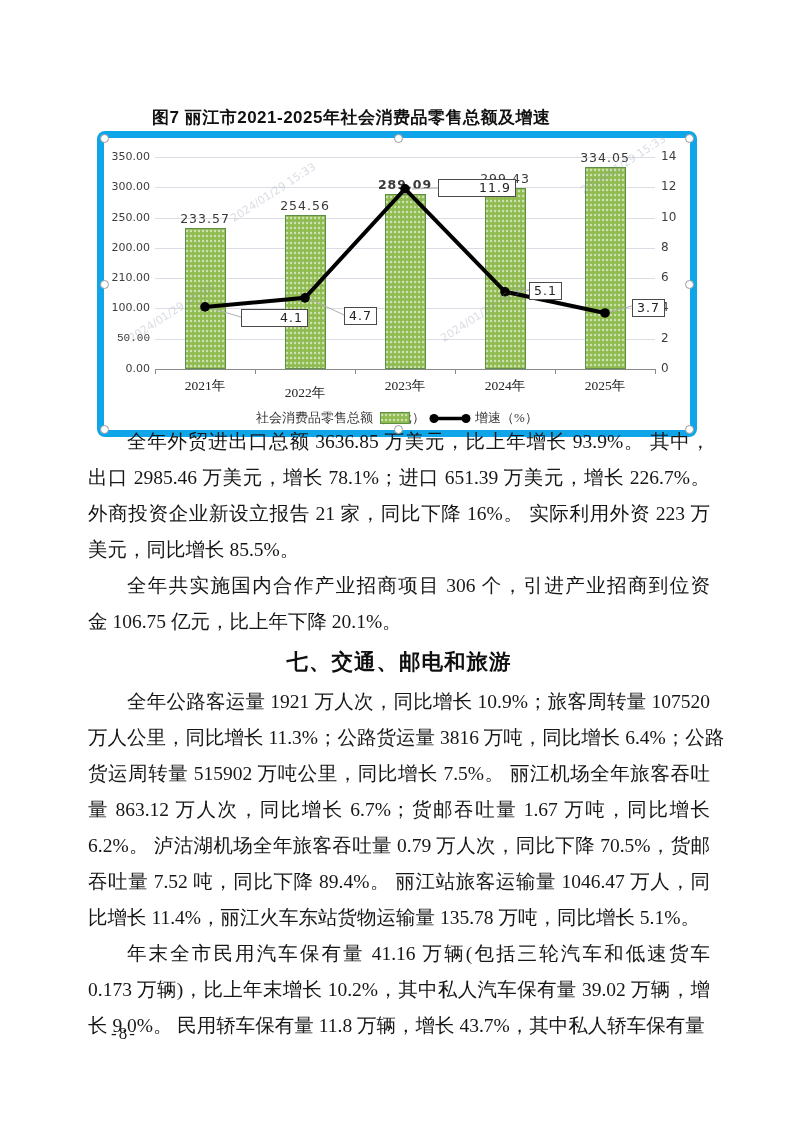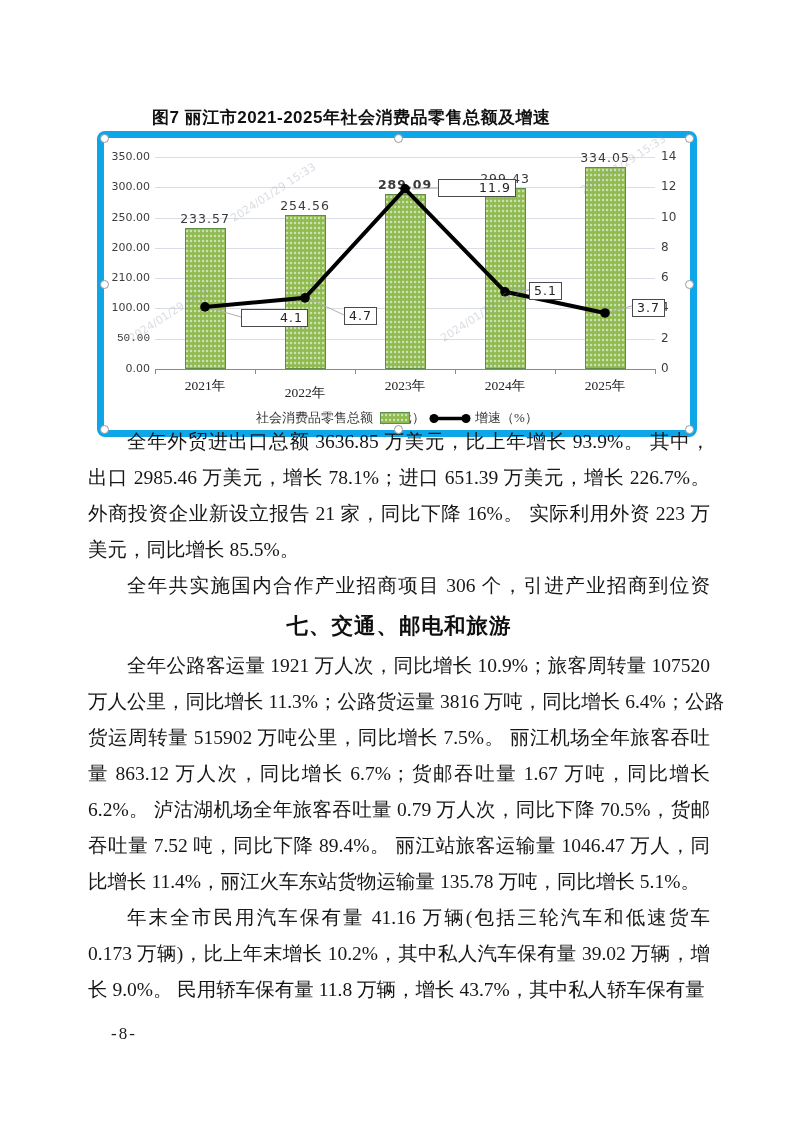--- a/index.html
+++ b/index.html
@@ -152,20 +152,21 @@
 
   <div id="bodytext">
     <div>
         <div class="bline ind">全年外贸进出口总额 3636.85 万美元，比上年增长 93.9%。 其中，</div>
         <div class="bline">出口 2985.46 万美元，增长 78.1%；进口 651.39 万美元，增长 226.7%。</div>
         <div class="bline">外商投资企业新设立报告 21 家，同比下降 16%。 实际利用外资 223 万</div>
         <div class="bline last">美元，同比增长 85.5%。</div>
       </div>
     <div>
         <div class="bline ind">全年共实施国内合作产业招商项目 306 个，引进产业招商到位资</div>
+        <div class="bline last">金 106.75 亿元，比上年下降 20.1%。</div>
       </div>
     <div id="sec-head">七、交通、邮电和旅游</div>
     <div>
         <div class="bline ind">全年公路客运量 1921 万人次，同比增长 10.9%；旅客周转量 107520</div>
         <div class="bline">万人公里，同比增长 11.3%；公路货运量 3816 万吨，同比增长 6.4%；公路</div>
         <div class="bline">货运周转量 515902 万吨公里，同比增长 7.5%。 丽江机场全年旅客吞吐</div>
         <div class="bline">量 863.12 万人次，同比增长 6.7%；货邮吞吐量 1.67 万吨，同比增长</div>
         <div class="bline">6.2%。 泸沽湖机场全年旅客吞吐量 0.79 万人次，同比下降 70.5%，货邮</div>
         <div class="bline">吞吐量 7.52 吨，同比下降 89.4%。 丽江站旅客运输量 1046.47 万人，同</div>
         <div class="bline last">比增长 11.4%，丽江火车东站货物运输量 135.78 万吨，同比增长 5.1%。</div>

